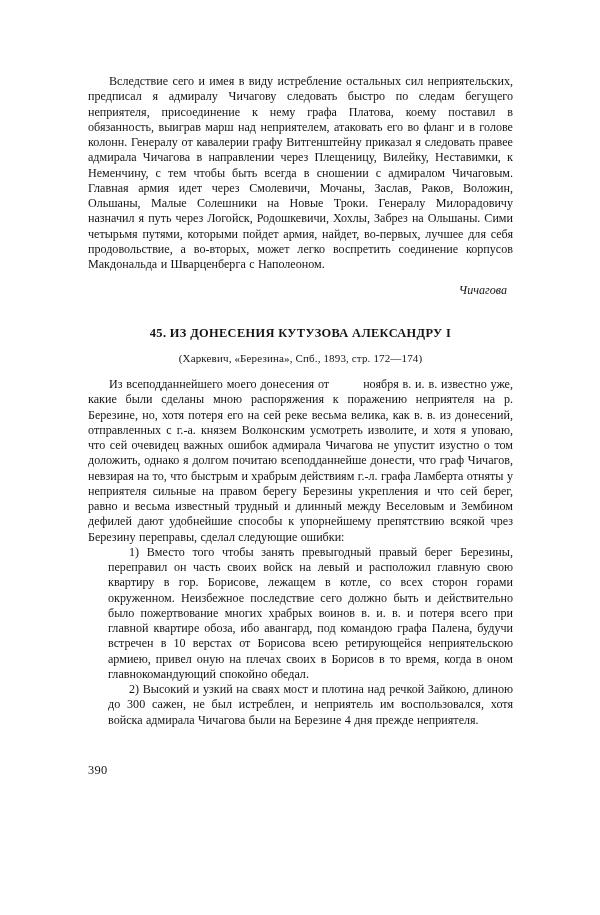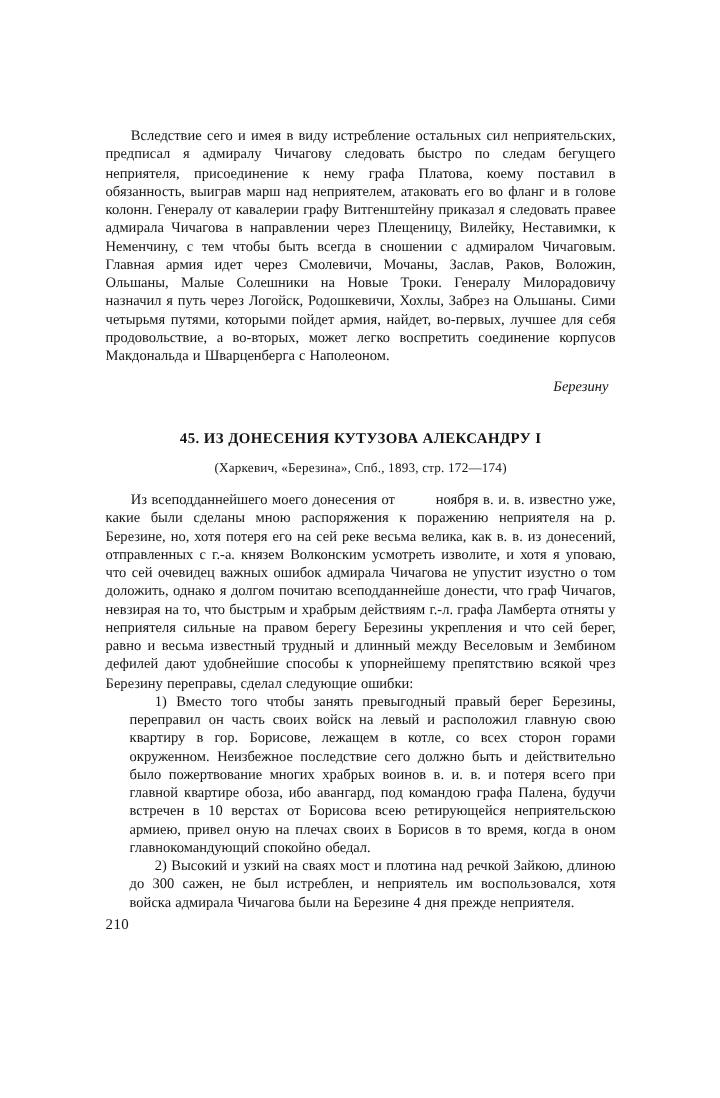--- a/index.html
+++ b/index.html
@@ -17,21 +17,21 @@
     position: relative;
     width: 600px;
     height: 915px;
     margin: 0 auto;
     background: #ffffff;
     overflow: hidden;
   }
   .text-block {
     position: absolute;
     left: 88px;
-    top: 106px;
+    top: 74px;
     width: 425px;
   }
   p.para {
     margin: 0;
     font-size: 12.1px;
     line-height: 15.25px;
     text-align: justify;
     text-indent: 21px;
     word-spacing: 0.4px;
     hyphens: manual;
@@ -82,30 +82,30 @@
 </style>
 </head>
 <body>
 
 <div class="page">
 
   <div class="text-block">
 
     <p class="para">Вследствие сего и имея в виду истребление остальных сил неприятельских, предписал я адмиралу Чичагову следовать быстро по следам бегущего неприятеля, присоединение к нему графа Платова, коему поставил в обязанность, выиграв марш над неприятелем, атаковать его во фланг и в голове колонн. Генералу от кавалерии графу Витгенштейну приказал я следовать правее адмирала Чичагова в направлении через Плещеницу, Вилейку, Неставимки, к Неменчину, с тем чтобы быть всегда в сношении с адмиралом Чичаговым. Главная армия идет через Смолевичи, Мочаны, Заслав, Раков, Воложин, Ольшаны, Малые Солешники на Новые Троки. Генералу Милорадовичу назначил я путь через Логойск, Родошкевичи, Хохлы, Забрез на Ольшаны. Сими четырьмя путями, которыми пойдет армия, найдет, во-первых, лучшее для себя продовольствие, а во-вторых, может легко воспретить соединение корпусов Макдональда и Шварценберга с Наполеоном.</p>
 
-    <p class="signature">Березину</p>
+    <p class="signature">Чичагова</p>
 
     <h2 class="doc-heading">45. ИЗ ДОНЕСЕНИЯ КУТУЗОВА АЛЕКСАНДРУ I</h2>
 
     <p class="doc-source">(Харкевич, «Березина», Спб., 1893, стр. 172—174)</p>
 
     <p class="para"><span>Из всеподданнейшего моего донесения от</span><span class="gap-date"></span><span>ноября в. и. в. известно уже, какие были сделаны мною распоряжения к поражению неприятеля на р. Березине, но, хотя потеря его на сей реке весьма велика, как в. в. из донесений, отправленных с г.-а. князем Волконским усмотреть изволите, и хотя я уповаю, что сей очевидец важных ошибок адмирала Чичагова не упустит изустно о том доложить, однако я долгом почитаю всеподданнейше донести, что граф Чичагов, невзирая на то, что быстрым и храбрым действиям г.-л. графа Ламберта отняты у неприятеля сильные на правом берегу Березины укрепления и что сей берег, равно и весьма известный трудный и длинный между Веселовым и Зембином дефилей дают удобнейшие способы к упорнейшему препятствию всякой чрез Березину переправы, сделал следующие ошибки:</span></p>
 
     <p class="para cont">1) Вместо того чтобы занять превыгодный правый берег Березины, переправил он часть своих войск на левый и расположил главную свою квартиру в гор. Борисове, лежащем в котле, со всех сторон горами окруженном. Неизбежное последствие сего должно быть и действительно было пожертвование многих храбрых воинов в. и. в. и потеря всего при главной квартире обоза, ибо авангард, под командою графа Палена, будучи встречен в 10 верстах от Борисова всею ретирующейся неприятельскою армиею, привел оную на плечах своих в Борисов в то время, когда в оном главнокомандующий спокойно обедал.</p>
 
     <p class="para cont">2) Высокий и узкий на сваях мост и плотина над речкой Зайкою, длиною до 300 сажен, не был истреблен, и неприятель им воспользовался, хотя войска адмирала Чичагова были на Березине 4 дня прежде неприятеля.</p>
 
 
   </div>
 
-  <div class="folio">210</div>
+  <div class="folio">390</div>
 
 </div>
 
 </body></html>

